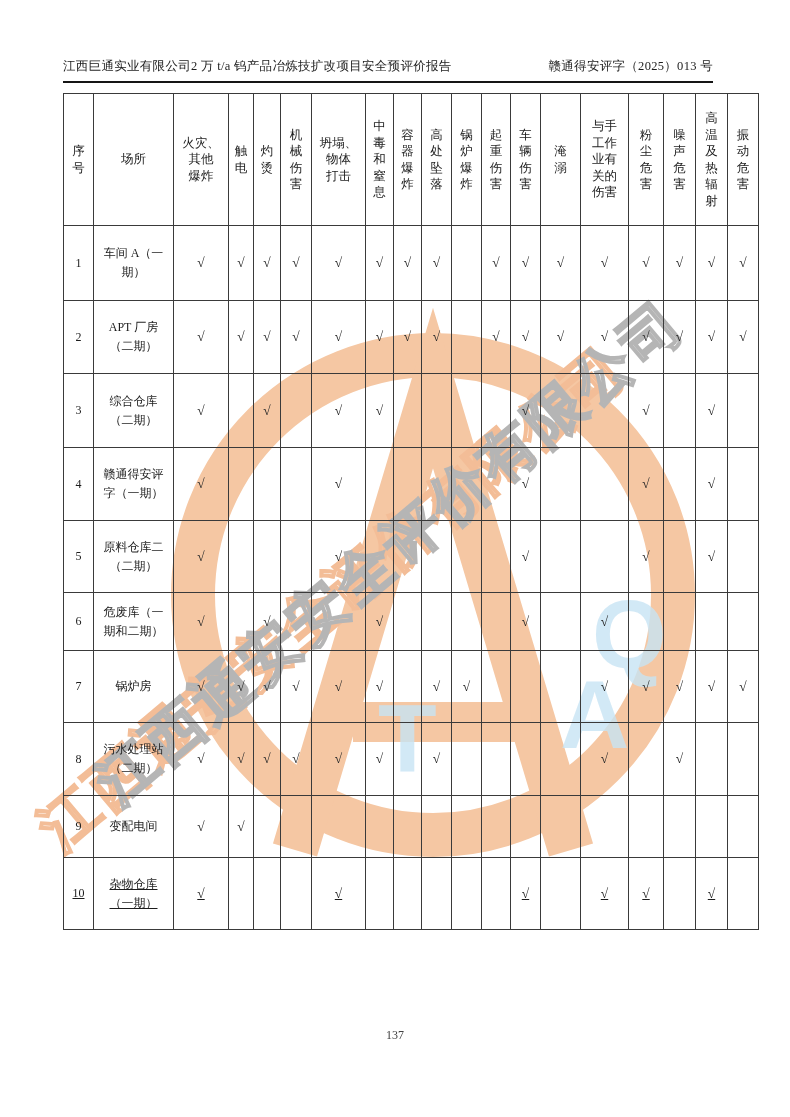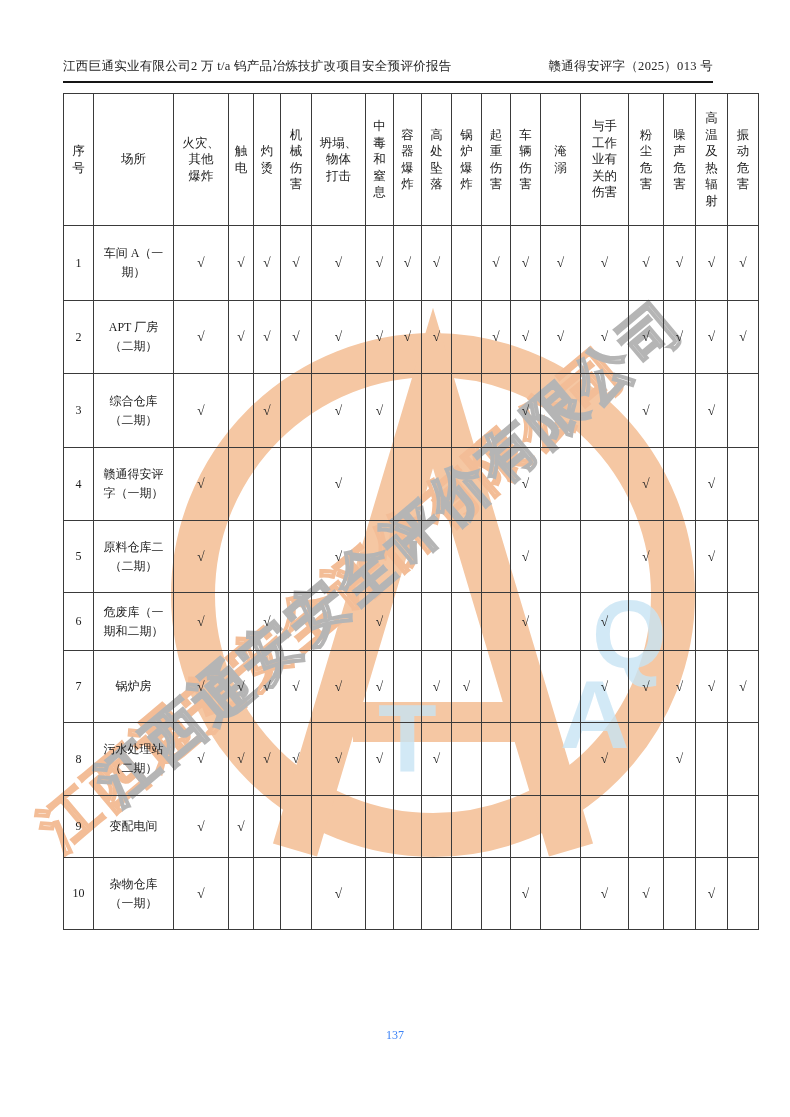--- a/index.html
+++ b/index.html
@@ -31,21 +31,21 @@
   .hazard-table thead tr { height:132px; }
   .hazard-table th {
     font-size:12.5px; line-height:1.32; white-space:pre-line; padding:0 1px;
   }
   .hazard-table td.cell-no   { font-size:12px; }
   .hazard-table td.cell-place{ font-size:12px; line-height:1.55; padding:0 7px; word-break:break-all; }
   .hazard-table td.cell-check{ font-size:13.5px; color:#2a2a2a; }
   
   .page-footer {
     position:absolute; left:0; right:0; top:1028px; z-index:2;
-    text-align:center; font-size:12px; color:#3b82f6;
+    text-align:center; font-size:12px; color:#404040;
   }
 </style>
 </head>
 <body>
 
 <div class="page">
 
   <div class="doc-header">
     <span>江西巨通实业有限公司2 万 t/a 钨产品冶炼技扩改项目安全预评价报告</span>
     <span>赣通得安评字（2025）013 号</span>
@@ -344,21 +344,21 @@
           <td class="cell-check"></td>
           <td class="cell-check"></td>
           <td class="cell-check"></td>
           <td class="cell-check"></td>
           <td class="cell-check"></td>
           <td class="cell-check"></td>
           <td class="cell-check"></td>
           <td class="cell-check"></td>
           <td class="cell-check"></td>
         </tr>
-        <tr style="height: 72px;">
+        <tr style="height: 72px; text-decoration: underline;">
           <td class="cell-no">10</td>
           <td class="cell-place">杂物仓库（一期）</td>
           <td class="cell-check">√</td>
           <td class="cell-check"></td>
           <td class="cell-check"></td>
           <td class="cell-check"></td>
           <td class="cell-check">√</td>
           <td class="cell-check"></td>
           <td class="cell-check"></td>
           <td class="cell-check"></td>

